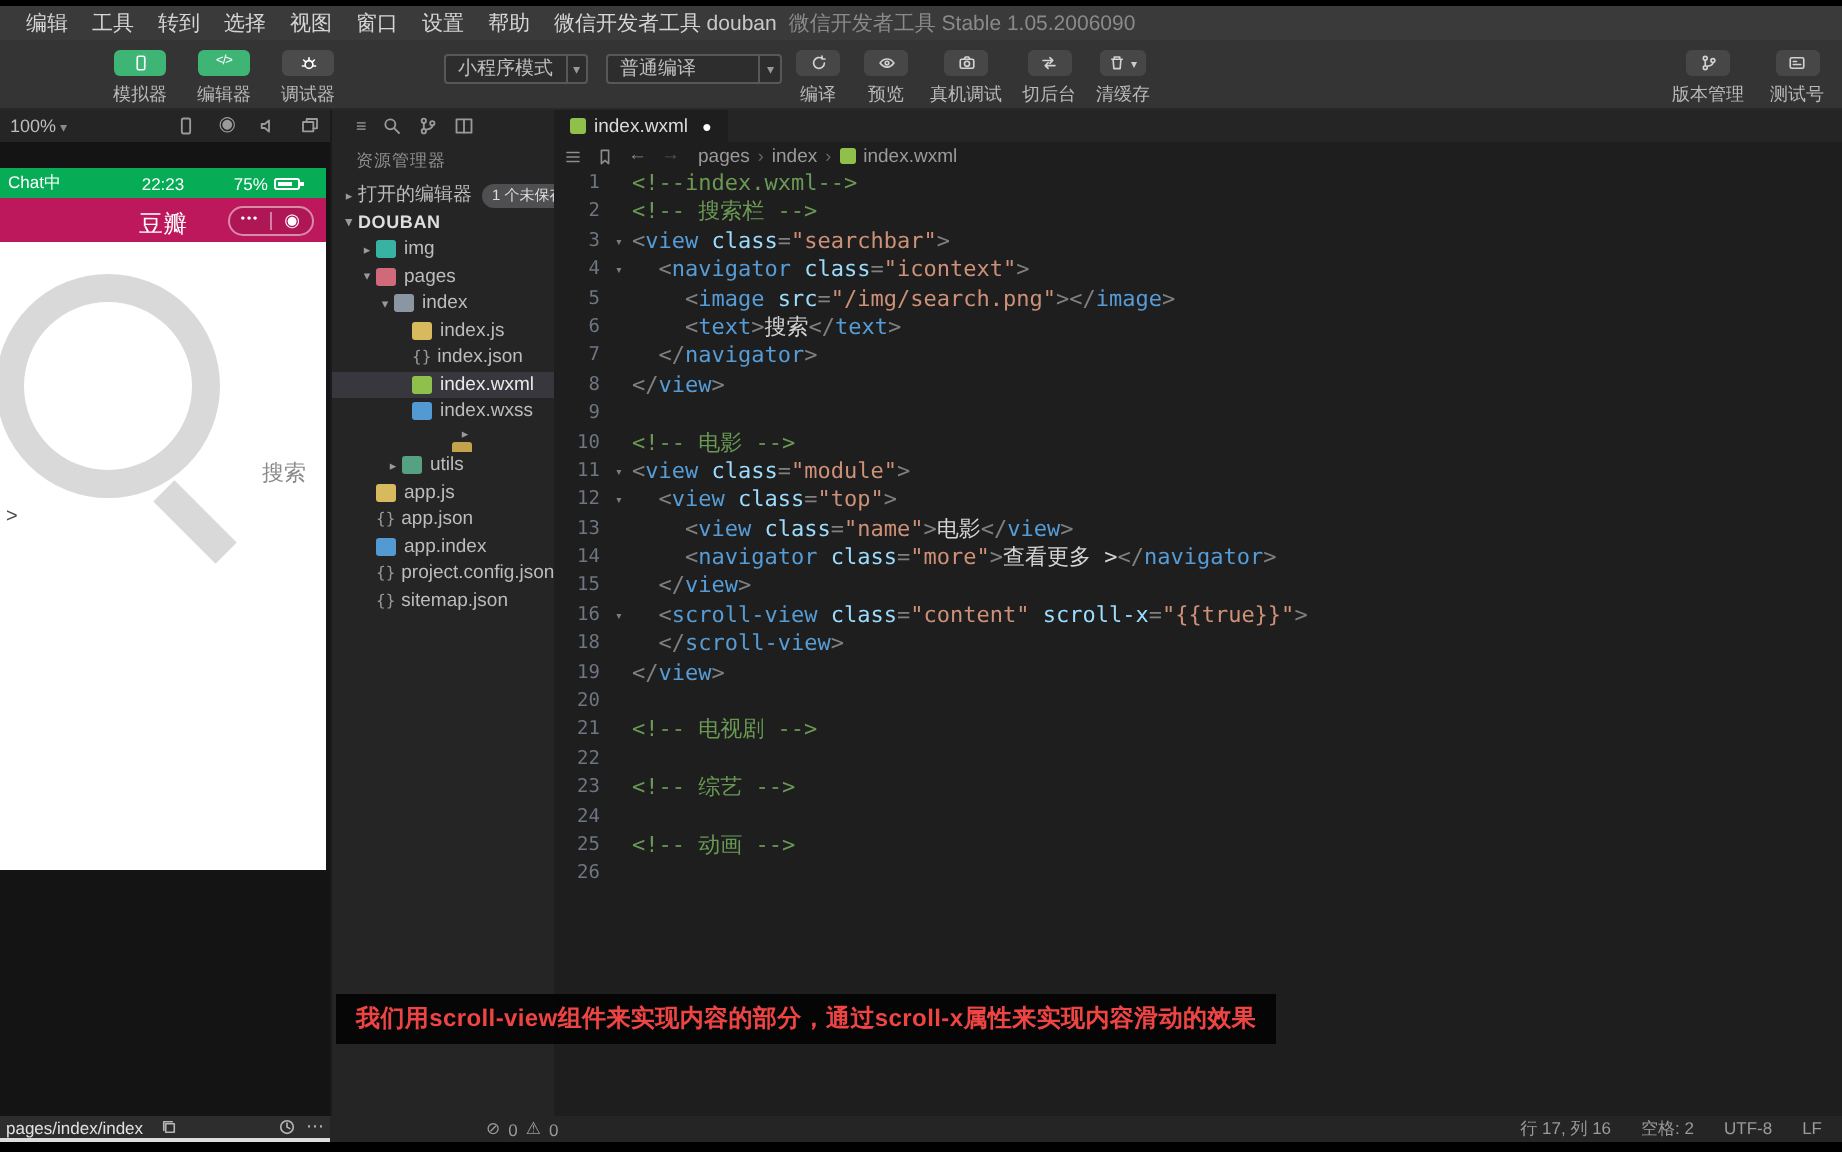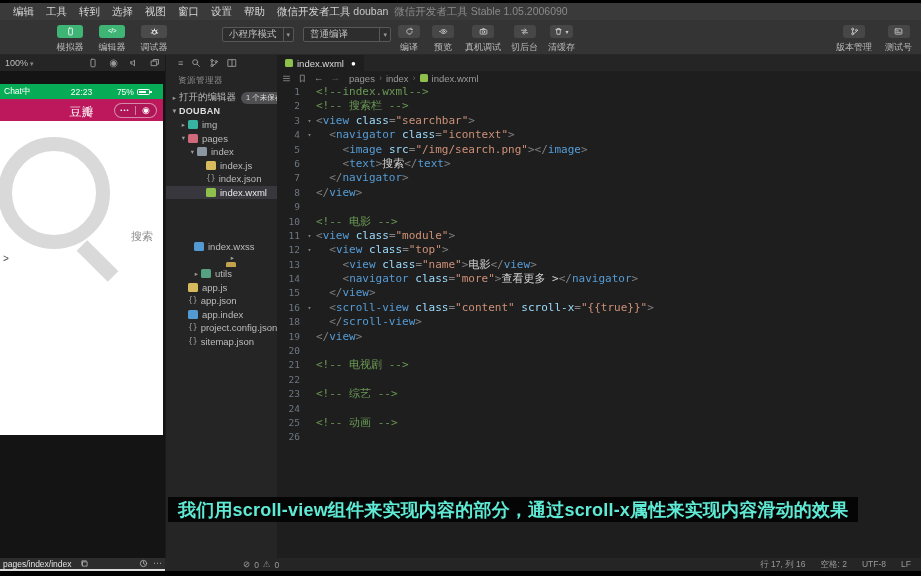--- a/index.html
+++ b/index.html
@@ -129,21 +129,21 @@
   .tks .c{color:#6a9955}
   .cur{display:inline-block;width:1.5px;height:11px;background:#fff;vertical-align:-1.5px}
 
   
   .statusbar{position:absolute;left:165px;top:558px;right:0;height:13px;background:#252526;display:flex;align-items:center;font-size:8.5px;color:#9a9a9a;padding:0 10px}
   .problems{display:flex;align-items:center;gap:4px;margin-left:68px}
   .problems .ico.ch{font-size:8.5px;color:#9a9a9a}
   #sb-right{margin-left:auto;display:flex;gap:15px;white-space:nowrap}
 
   
-  .subtitle{position:absolute;left:168px;top:497px;height:25px;background:rgba(0,0,0,.82);display:flex;align-items:center;padding:0 10px;font-size:18px;font-weight:bold;color:#5eead4;white-space:nowrap;z-index:9;letter-spacing:.2px}
+  .subtitle{position:absolute;left:168px;top:497px;height:25px;background:rgba(0,0,0,.82);display:flex;align-items:center;padding:0 10px;font-size:12px;font-weight:bold;color:#ef4444;white-space:nowrap;z-index:9;letter-spacing:.2px}
 </style>
 </head>
 <body>
 
 <div class="app">
 
   <div class="titlebar">
     <span class="menu-item">编辑</span>
       <span class="menu-item">工具</span>
       <span class="menu-item">转到</span>
@@ -408,21 +408,21 @@
           <div class="trow" style="padding-left: 31px;">
             <span class="arr"></span>
             <span class="fic json-file">{}</span>
             <span>index.json</span>
           </div>
           <div class="trow sel" style="padding-left: 31px;">
             <span class="arr"></span>
             <span class="fic wxml-file"></span>
             <span>index.wxml</span>
           </div>
-          <div class="trow" style="padding-left: 19px; margin-top: 41px;">
+          <div class="trow" style="padding-left: 31px;">
             <span class="arr"></span>
             <span class="fic wxss-file"></span>
             <span>index.wxss</span>
           </div>
           <div class="trow" style="padding-left: 22px; flex-direction: column;">
             <span class="arr">▸</span>
             <span class="fic folder-yellow"></span>
             <span>logs</span>
           </div>
           <div class="trow" style="padding-left: 26px;">

